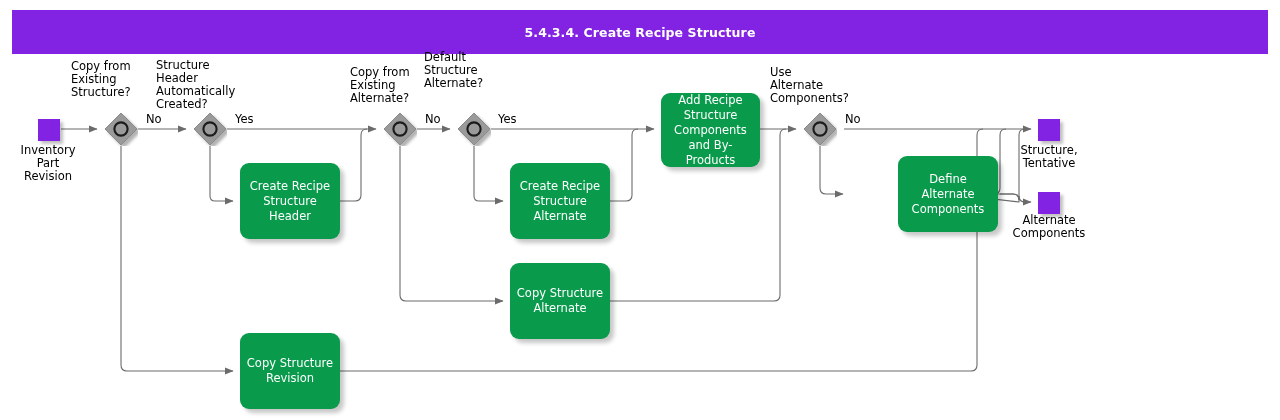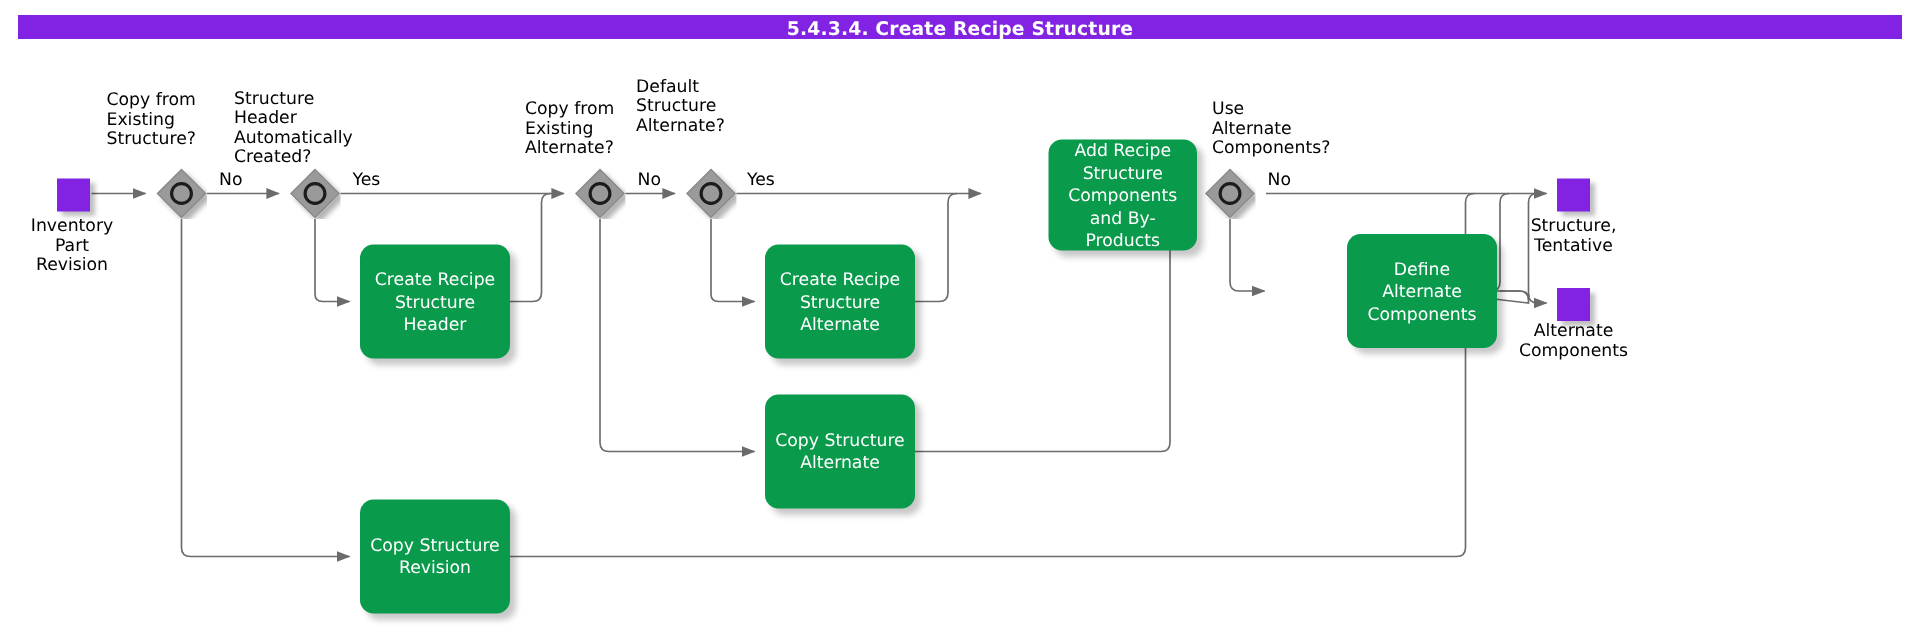--- a/index.html
+++ b/index.html
@@ -1,21 +1,21 @@
 <!DOCTYPE html>
 <html><head>
 <meta charset="utf-8">
 <style>
   html,body{margin:0;padding:0;background:#ffffff;}
   body{width:1280px;height:420px;position:relative;overflow:hidden;
        font-family:"DejaVu Sans",sans-serif;}
 
   
   #title-bar{
-    position:absolute;left:12px;top:10px;width:1256px;height:16px;
+    position:absolute;left:12px;top:10px;width:1256px;height:44px;
     background:#8222e2;color:#ffffff;
     font-family:"DejaVu Sans",sans-serif;
     font-size:12.5px;font-weight:bold;
     display:flex;align-items:center;justify-content:center;
     letter-spacing:.1px;
   }
 
   
   #canvas{position:absolute;left:0;top:0;width:1280px;height:420px;}
   #wires{position:absolute;left:0;top:0;width:1280px;height:420px;}
@@ -170,40 +170,40 @@
 Structure
 Alternate?</div>
   <div class="flow-label" style="left:498px;top:113px;">Yes</div>
 
   <svg class="node gateway" style="left:803px;top:112px;" viewBox="0 0 34 34" xmlns="http://www.w3.org/2000/svg">
     <g filter="url(#sh)">
       <polygon points="17,1 33,17 17,33 1,17" fill="#9a9a9a" stroke="#8a8a8a" stroke-width="1"></polygon>
       <circle cx="17" cy="17" r="6.6" fill="#9a9a9a" stroke="#1a1a1a" stroke-width="2.1"></circle>
     </g>
   </svg>
-  <div class="gw-label" style="left:808px;top:66px;width:100px;">Use
+  <div class="gw-label" style="left:770px;top:66px;width:100px;">Use
 Alternate
 Components?</div>
   <div class="flow-label" style="left:845px;top:113px;">No</div>
 
   <div class="node task" style="left:240px;top:163px;width:100px;height:76px;white-space:pre-line;">Create Recipe
 Structure
 Header</div>
 
   <div class="node task" style="left:510px;top:163px;width:100px;height:76px;white-space:pre-line;">Create Recipe
 Structure
 Alternate</div>
 
   <div class="node task" style="left:510px;top:263px;width:100px;height:76px;white-space:pre-line;">Copy Structure
 Alternate</div>
 
   <div class="node task" style="left:240px;top:333px;width:100px;height:76px;white-space:pre-line;">Copy Structure
 Revision</div>
 
-  <div class="node task" style="left:661px;top:93px;width:99px;height:74px;white-space:pre-line;margin-left:38px;">Add Recipe
+  <div class="node task" style="left:661px;top:93px;width:99px;height:74px;white-space:pre-line;">Add Recipe
 Structure
 Components
 and By-Products</div>
 
   <div class="node task" style="left:850px;top:156px;width:100px;height:76px;white-space:pre-line;margin-left:48px;">Define Alternate
 Components</div>
 
 </div>
 
 </body></html>

